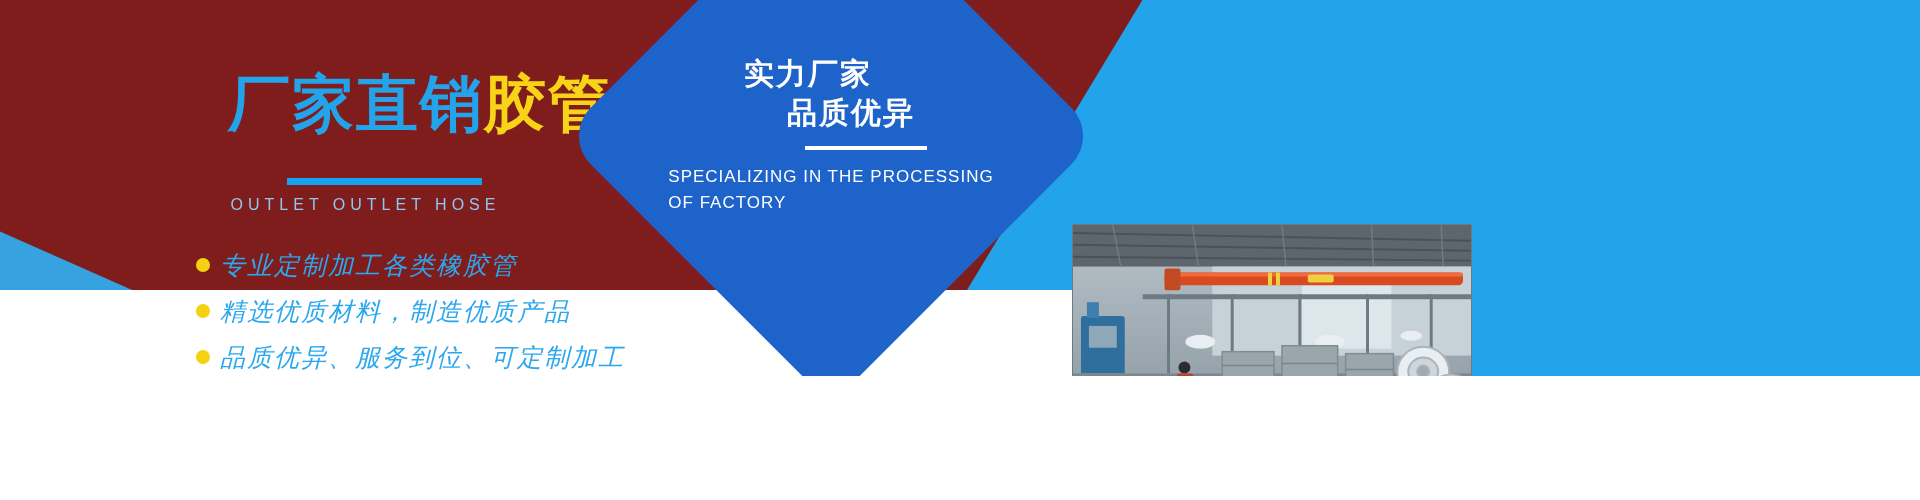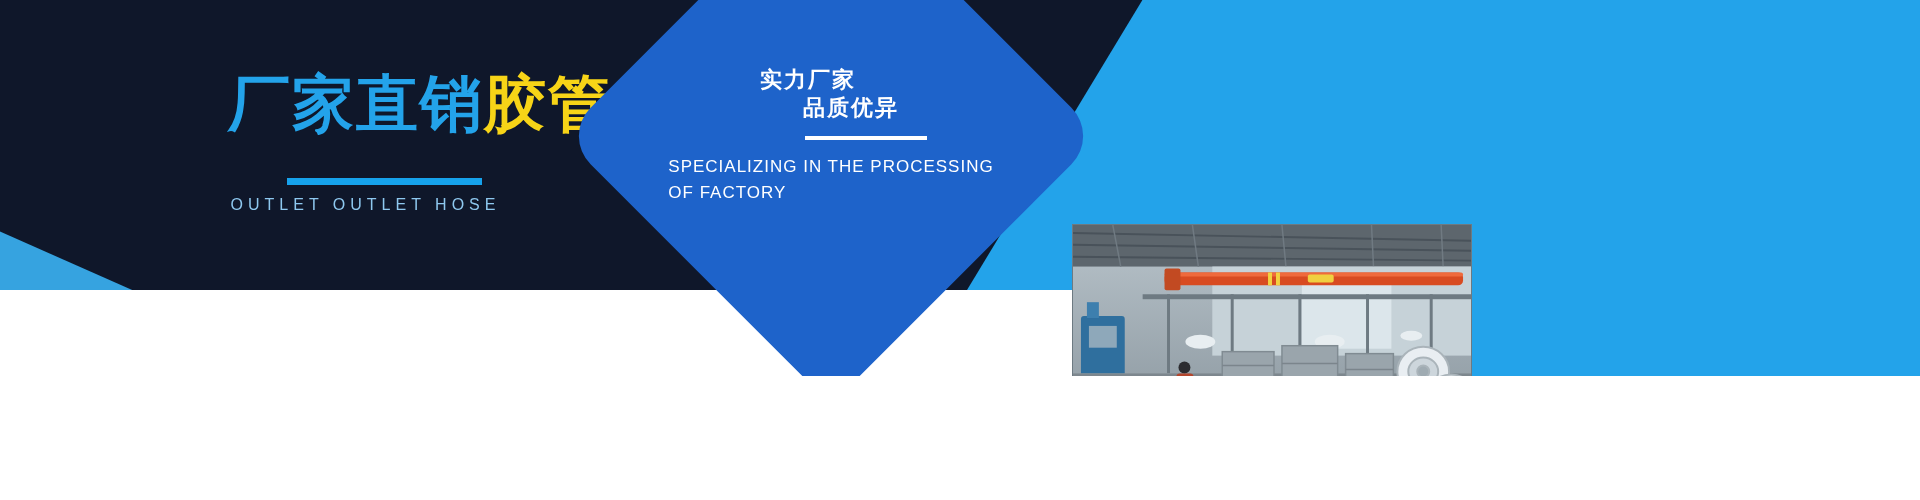--- a/index.html
+++ b/index.html
@@ -7,21 +7,21 @@
     width:1920px; height:500px;
     overflow:hidden;
     font-family:"Liberation Sans", sans-serif;
     background:#ffffff;
   }
 
   #banner {
     position:relative;
     width:1920px; height:376px;
     overflow:hidden;
-    background:#0f172a;
+    background:#7f1d1d;
   }
 
   
   .bg-right-blue {
     position:absolute;
     top:0; right:0;
     width:1080px; height:500px;
     background:#23a3ea;
     clip-path: polygon(28% 0, 100% 0, 100% 100%, 0 100%);
   }
@@ -114,21 +114,21 @@
     left:641px; top:-54px;
     width:380px; height:380px;
     display:flex;
     flex-direction:column;
     align-items:center;
     justify-content:center;
     color:#ffffff;
     pointer-events:none;
   }
   .badge-cn {
-    font-size:22px;
+    font-size:30px;
     font-weight:bold;
     line-height:1.28;
     letter-spacing:2px;
     text-align:center;
     margin-bottom:4px;
   }
   .badge-cn .ln1 { display:block; margin-right:46px; }
   .badge-cn .ln2 { display:block; margin-left:40px; }
   .badge-rule {
     width:122px; height:4px;
@@ -164,20 +164,34 @@
   <div class="bg-bottom-white"></div>
 
   <div class="left-block">
 
     <div class="headline"><span class="part-blue">厂家直销</span><span class="part-yellow">胶管</span></div>
 
     <div class="headline-rule"></div>
 
     <div class="subline">OUTLET OUTLET HOSE</div>
 
+    <div class="bullets">
+      <div class="bullet-row">
+        <span class="bullet-dot"></span>
+        <span class="bullet-text">专业定制加工各类橡胶管</span>
+      </div>
+      <div class="bullet-row">
+        <span class="bullet-dot"></span>
+        <span class="bullet-text">精选优质材料，制造优质产品</span>
+      </div>
+      <div class="bullet-row">
+        <span class="bullet-dot"></span>
+        <span class="bullet-text">品质优异、服务到位、可定制加工</span>
+      </div>
+    </div>
   </div>
 
   <div class="diamond"></div>
   <div class="diamond-content">
     <div class="badge-cn">
       <span class="ln1">实力厂家</span>
       <span class="ln2">品质优异</span>
     </div>
     <div class="badge-rule"></div>
     <div class="badge-en">

